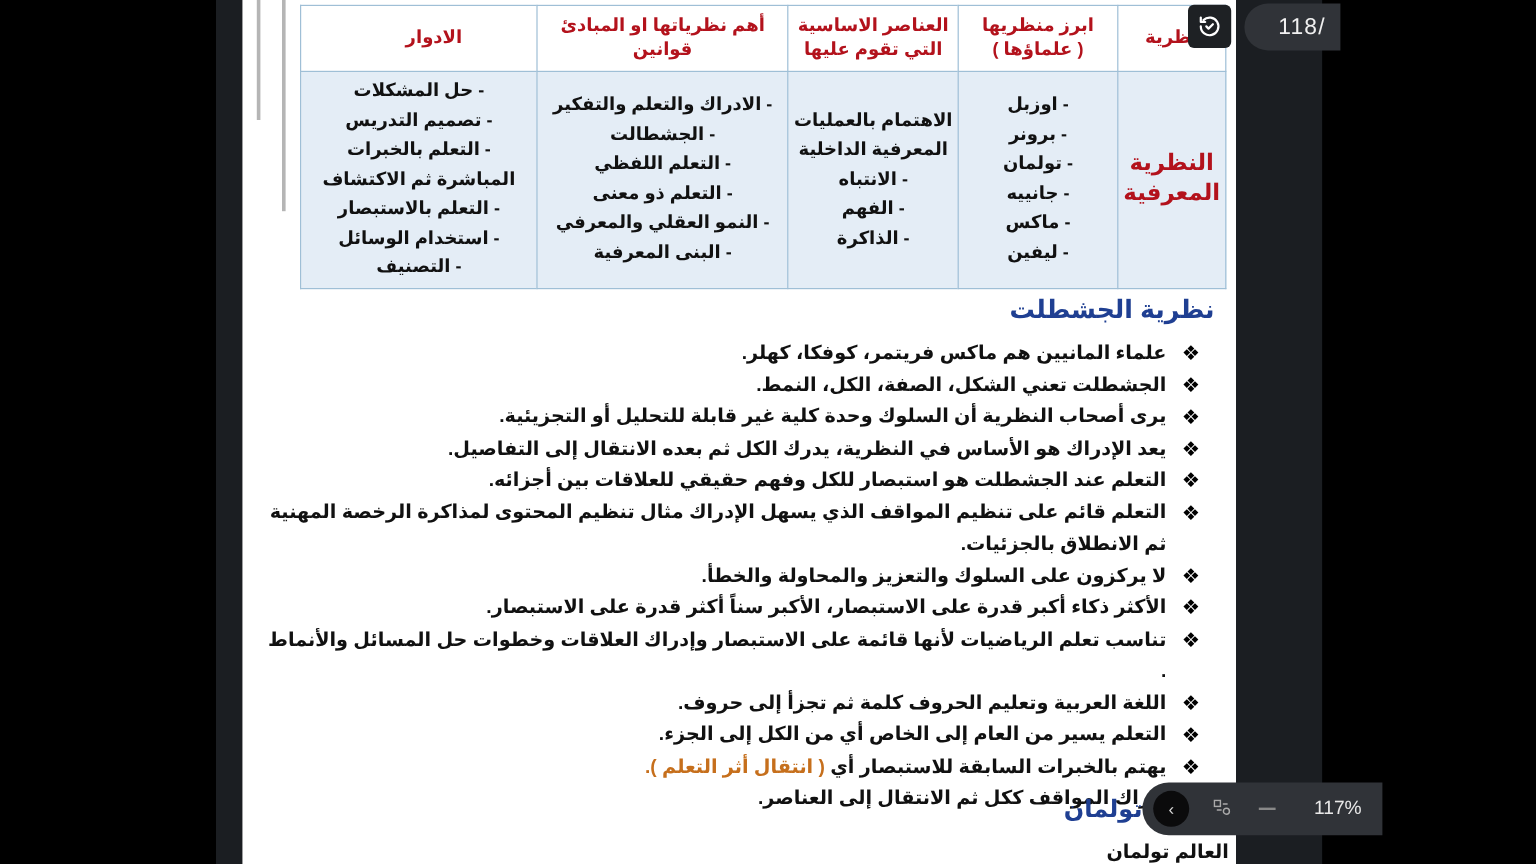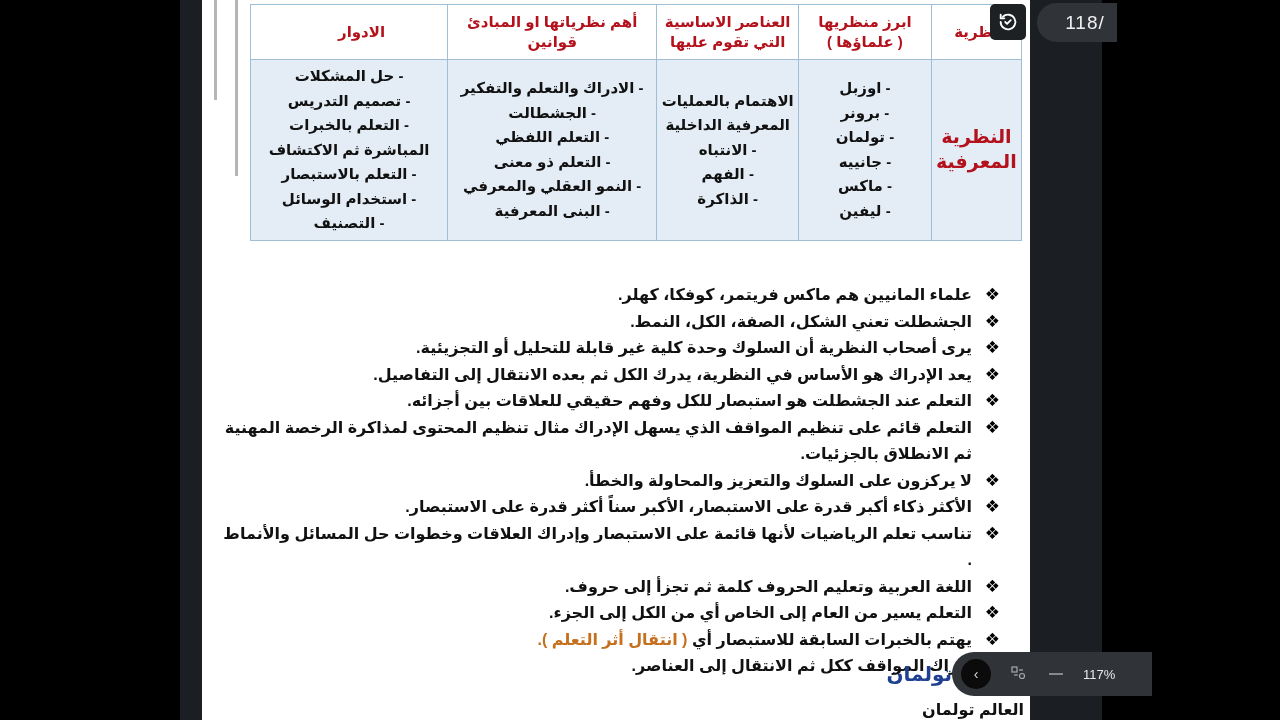--- a/index.html
+++ b/index.html
@@ -30,21 +30,21 @@
   .sec-title2 { position: absolute; right: 78px; top: 662px; direction: rtl; color: #1f3f92; font-size: 20px; font-weight: bold; }
   .sub-line { position: absolute; right: 6px; top: 700px; direction: rtl; font-size: 16px; font-weight: bold; color: #111; }
 
   .history-btn { position: absolute; left: 990px; top: 4px; width: 36px; height: 36px; background: #1e2124; border-radius: 5px; display: flex; align-items: center; justify-content: center; }
   .page-pill { position: absolute; left: 1037px; top: 3px; width: 80px; height: 39px; background: #303338; border-radius: 20px 0 0 20px; color: #f0f0f0; font-size: 19px; line-height: 39px; padding-left: 16px; letter-spacing: 1px; text-align: center; }
 
   .zoombar { position: absolute; left: 952px; top: 652px; width: 200px; height: 44px; background: #303338; border-radius: 22px 0 0 22px; display: flex; align-items: center; }
   .zb-back { width: 30px; height: 30px; border-radius: 50%; background: #0b0b0c; margin-left: 9px; display: flex; align-items: center; justify-content: center; color: #ddd; font-size: 14px; }
   .zb-fit { margin-left: 20px; color: #aaa; font-size: 11px; width: 18px; height: 16px; position: relative; }
   .zb-minus { margin-left: 20px; width: 14px; height: 2px; background: #888; }
-  .zb-level { margin-left: 20px; color: #e8e8e8; font-size: 13px; }
+  .zb-level { margin-left: 32px; color: #e8e8e8; font-size: 16px; }
 </style>
 </head>
 <body>
 
 <div class="left-black"></div>
 <div class="left-panel"></div>
 <div class="right-panel"></div>
 <div class="right-black"></div>
 
 <div class="page">
@@ -107,20 +107,21 @@
         <span class="cell-line">-  التعلم بالخبرات</span>
         <span class="cell-line">المباشرة ثم الاكتشاف</span>
         <span class="cell-line">-  التعلم بالاستبصار</span>
         <span class="cell-line">-  استخدام الوسائل</span>
         <span class="cell-line">-  التصنيف</span>
       </td>
     </tr>
   </tbody>
     </table>
 
+  <div class="sec-title">نظرية الجشطلت</div>
 
   <ul class="bullets">
     <li><span class="diamond">❖</span><span>علماء المانيين هم ماكس فريتمر، كوفكا،  كهلر.</span></li>
     <li><span class="diamond">❖</span><span>الجشطلت تعني الشكل،  الصفة،  الكل،  النمط.</span></li>
     <li><span class="diamond">❖</span><span>يرى أصحاب النظرية أن السلوك وحدة كلية غير قابلة للتحليل أو التجزيئية.</span></li>
     <li><span class="diamond">❖</span><span>يعد الإدراك هو الأساس في النظرية، يدرك الكل ثم بعده الانتقال إلى التفاصيل.</span></li>
     <li><span class="diamond">❖</span><span>التعلم عند الجشطلت هو استبصار للكل وفهم حقيقي للعلاقات بين أجزائه.</span></li>
     <li><span class="diamond">❖</span><span>التعلم قائم على تنظيم المواقف الذي يسهل الإدراك مثال تنظيم المحتوى لمذاكرة الرخصة المهنية ثم الانطلاق بالجزئيات.</span></li>
     <li><span class="diamond">❖</span><span>لا يركزون على السلوك والتعزيز والمحاولة والخطأ.</span></li>
     <li><span class="diamond">❖</span><span>الأكثر ذكاء أكبر قدرة على الاستبصار، الأكبر سناً أكثر قدرة على الاستبصار.</span></li>

